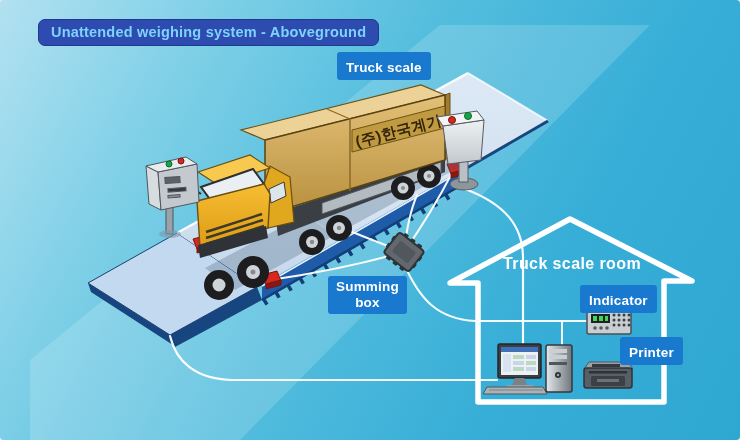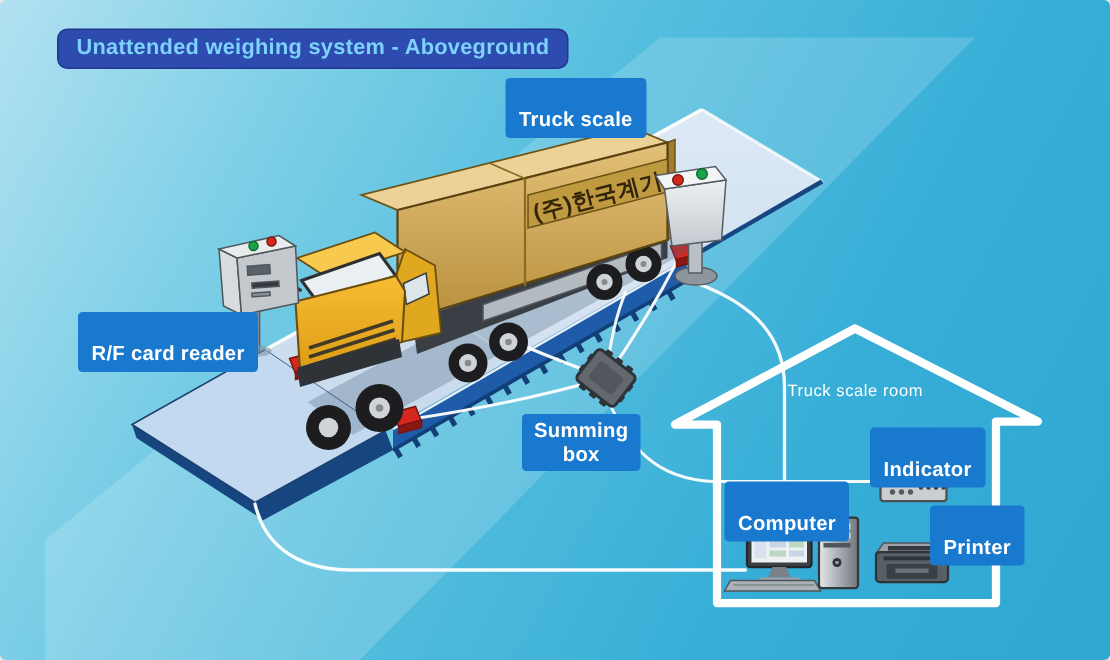--- a/index.html
+++ b/index.html
@@ -6,31 +6,31 @@
   *{box-sizing:border-box;}
   #stage{
     position:relative;width:740px;height:440px;overflow:hidden;
     font-family:"Liberation Sans",sans-serif;
     background:linear-gradient(118deg,#b2e1f1 0%,#7fd0e7 22%,#55bede 45%,#37aed7 72%,#2ea7d1 100%);
     border-radius:4px;
   }
   #scene{position:absolute;left:0;top:0;}
   .badge{
     position:absolute;color:#fff;background:#1879cf;border-radius:3px;
-    font-size:13.5px;font-weight:700;line-height:1.15;padding:20px 9px 4px 9px;
+    font-size:13.5px;font-weight:700;line-height:1.15;padding:8px 9px 4px 9px;
     white-space:nowrap;letter-spacing:.2px;
   }
   .badge.center{text-align:center;white-space:normal;}
   #title-badge{
     position:absolute;left:38px;top:19px;background:#2e4bb0;border:1px solid #22388f;
     color:#7dd3fc;border-radius:7px;padding:4px 12px 5px 12px;font-size:14.5px;font-weight:700;
     letter-spacing:.2px;white-space:nowrap;
   }
   #room-label{
-    position:absolute;left:525px;top:255px;color:#fff;font-size:11px;font-weight:400;
+    position:absolute;left:503px;top:255px;color:#fff;font-size:16px;font-weight:700;
     letter-spacing:.4px;white-space:nowrap;
   }
 </style>
 </head>
 <body>
 
 <div id="stage">
 
 <svg id="scene" width="740" height="440" viewBox="0 0 740 440">
   <defs>
@@ -281,28 +281,26 @@
     <rect x="589" y="371" width="38" height="2.5" fill="#2e3338"></rect>
     <rect x="591" y="376" width="34" height="10" rx="1.5" fill="#3a4046"></rect>
     <rect x="597" y="379" width="22" height="3" fill="#6a7178"></rect>
   </g>
 </svg>
 
 <div id="title-badge">Unattended weighing system - Aboveground</div>
 
 <div class="badge" style="left:337px;top:52px;">Truck scale</div>
 
-<div class="badge" style="left:52px;top:208px;">R/F card reader</div>
-
-<div class="badge center" style="left:348px;top:276px;padding:3px 8px 4px 8px;">
+
+<div class="badge center" style="left:328px;top:276px;padding:3px 8px 4px 8px;">
   <span>Summing</span><br>
   <span>box</span>
 </div>
 
 <div id="room-label">Truck scale room</div>
 
 <div class="badge" style="left:580px;top:285px;">Indicator</div>
 
-<div class="badge" style="left:483px;top:321px;">Computer</div>
 
 <div class="badge" style="left:594px;top:337px;margin-left:26px;">Printer</div>
 
 </div>
 
 </body></html>

